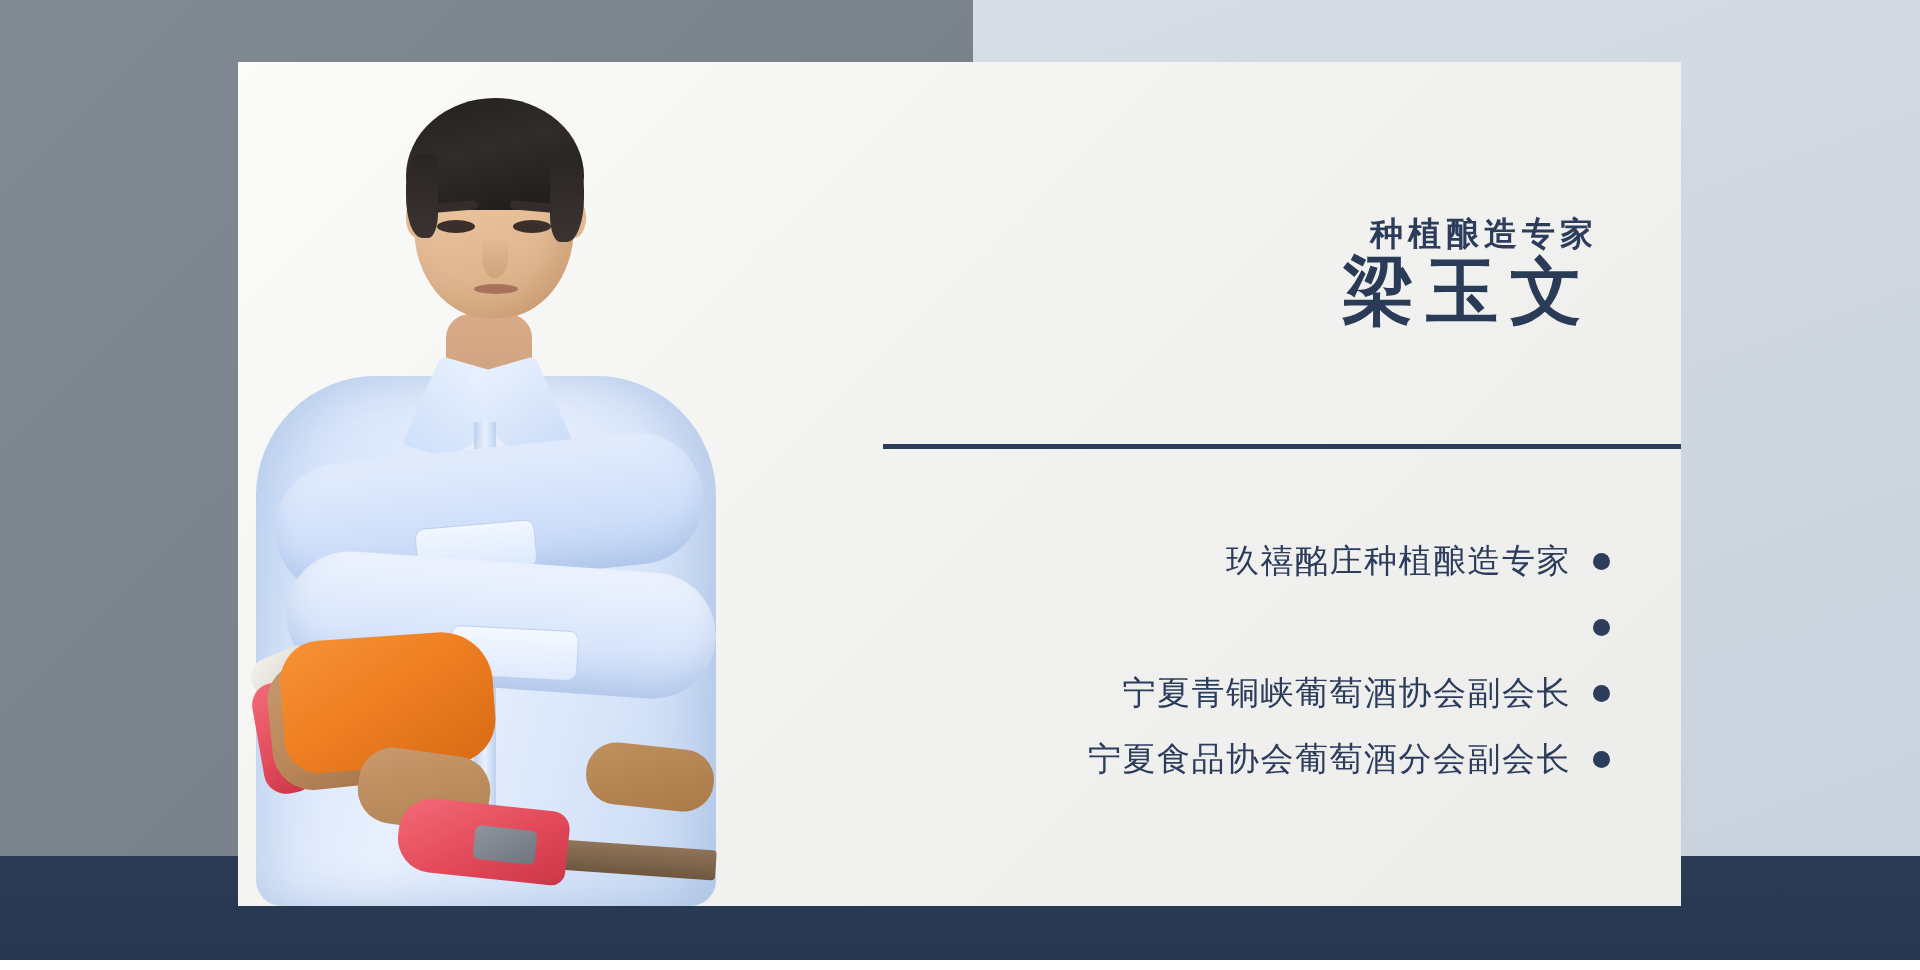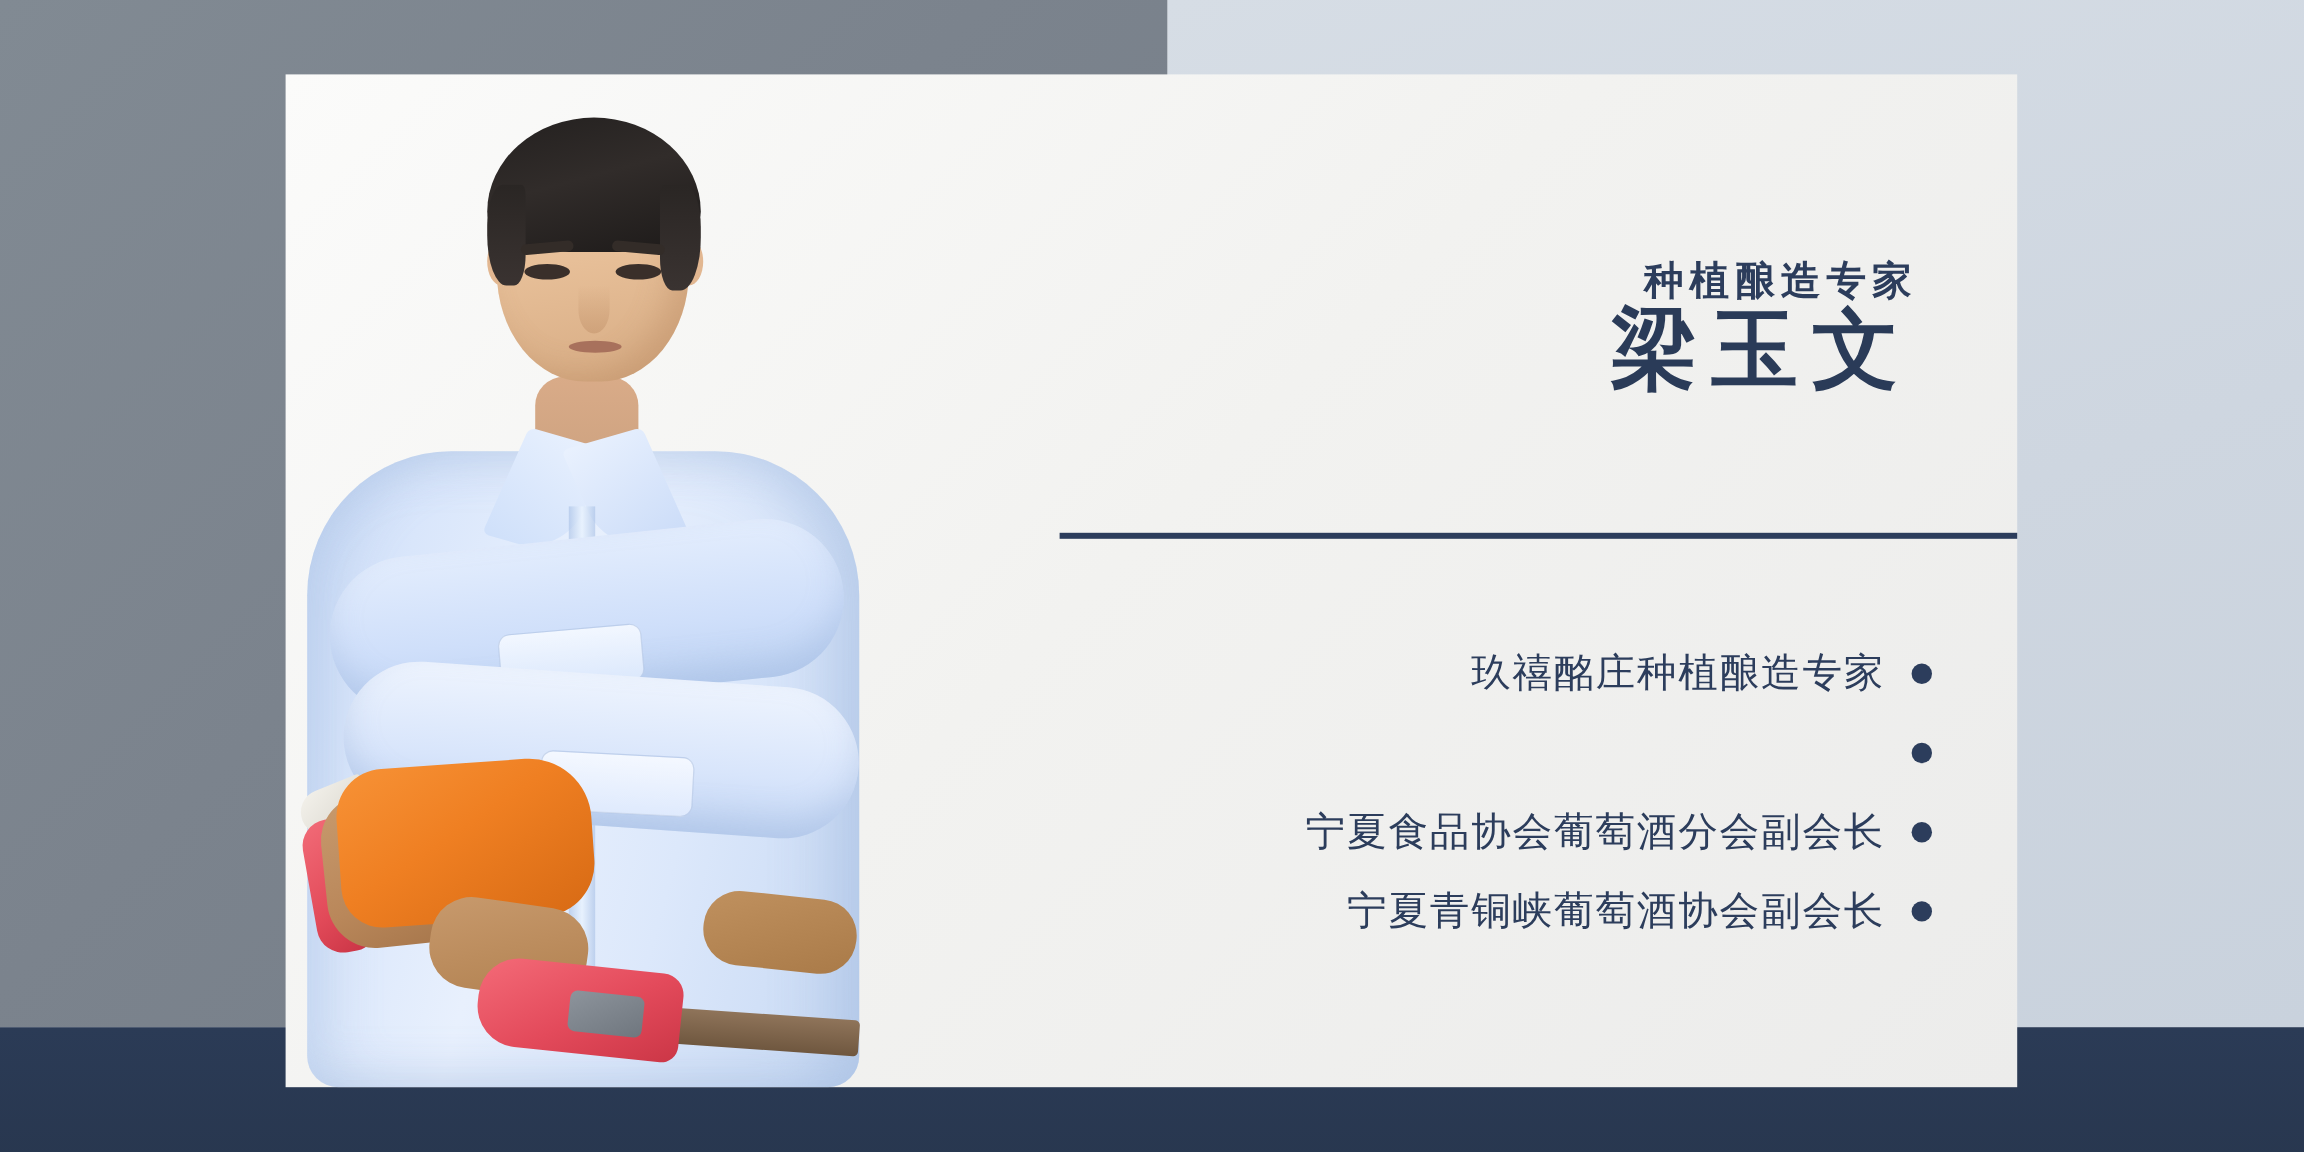--- a/index.html
+++ b/index.html
@@ -422,24 +422,24 @@
 
       <div class="cred-list">
         <div class="cred-row">
           <span class="cred-text">玖禧酩庄种植酿造专家</span>
           <span class="cred-bullet"></span>
         </div>
         <div class="cred-row">
           <span class="cred-bullet"></span>
         </div>
         <div class="cred-row">
-          <span class="cred-text">宁夏食品协会葡萄酒分会副会长</span>
+          <span class="cred-text">宁夏青铜峡葡萄酒协会副会长</span>
           <span class="cred-bullet"></span>
         </div>
         <div class="cred-row">
-          <span class="cred-text">宁夏青铜峡葡萄酒协会副会长</span>
+          <span class="cred-text">宁夏食品协会葡萄酒分会副会长</span>
           <span class="cred-bullet"></span>
         </div>
       </div>
     </div>
 
   </div>
 </div>
 
 </body></html>

